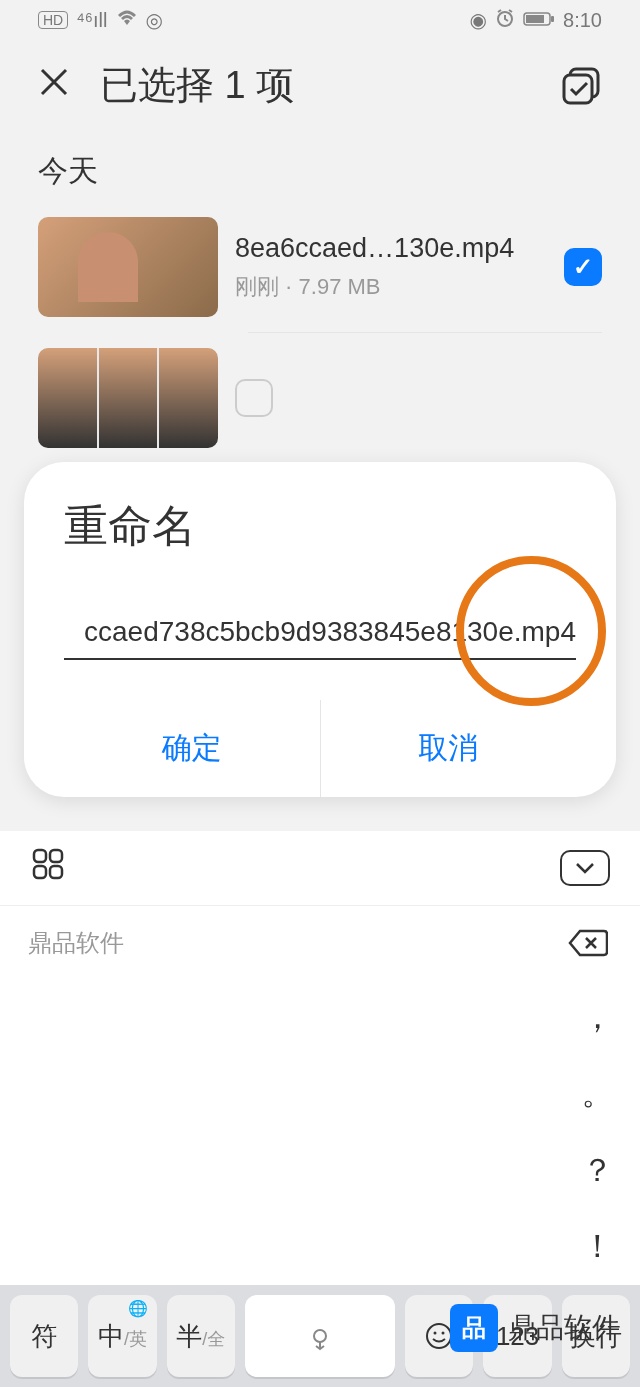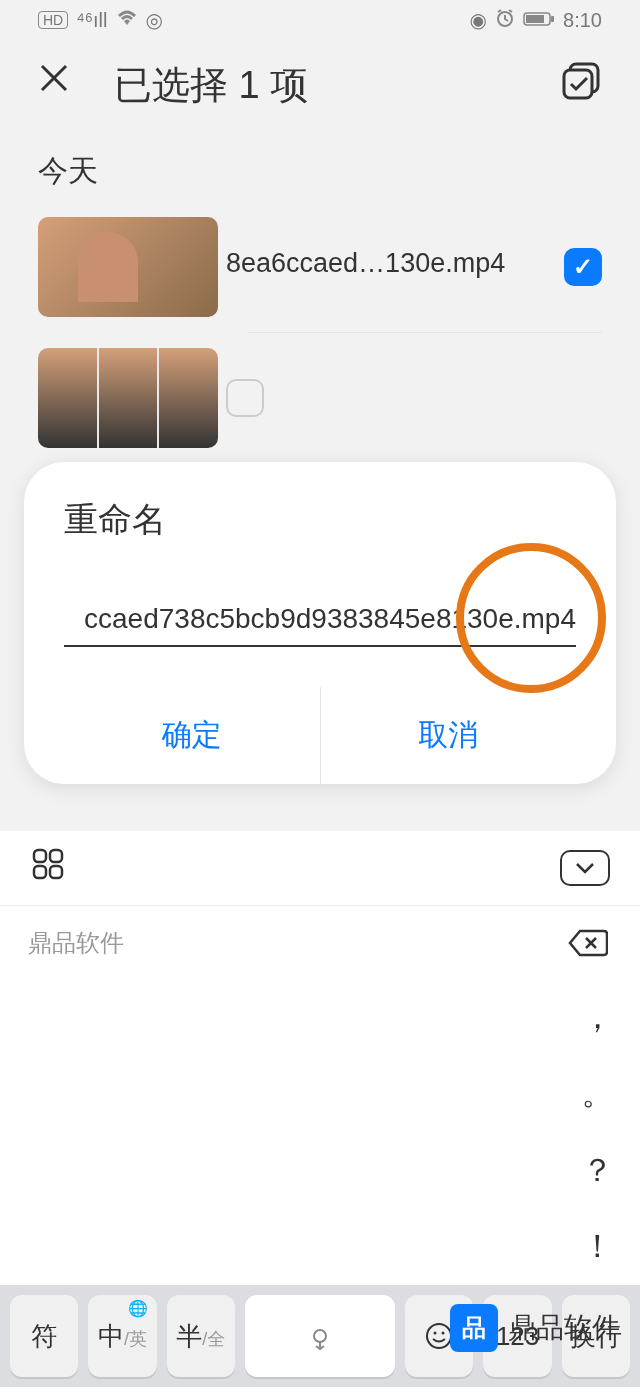--- a/index.html
+++ b/index.html
@@ -1,43 +1,43 @@
 <!DOCTYPE html>
 <html><head>
 <meta charset="utf-8">
 <style>
 * { margin: 0; padding: 0; box-sizing: border-box; font-family: -apple-system, sans-serif; }
 body { width: 640px; height: 1387px; background: #f2f2f2; position: relative; overflow: hidden; }
 
 .status-bar { height: 40px; display: flex; justify-content: space-between; align-items: center; padding: 0 38px; color: #787878; font-size: 20px; }
 .status-left, .status-right { display: flex; align-items: center; gap: 8px; }
 
-.header { display: flex; align-items: flex-start; padding: 20px 38px; gap: 44px; }
+.header { display: flex; align-items: center; padding: 20px 38px; gap: 30px; }
 .close-x { font-size: 38px; color: #333; font-weight: 300; }
 .header-title { font-size: 38px; color: #333; font-weight: 500; flex: 1; }
 .select-all { width: 42px; height: 42px; }
 
 .section-title { padding: 20px 38px 10px; font-size: 30px; color: #333; font-weight: 500; }
 
-.file-row { display: flex; align-items: center; padding: 15px 38px; gap: 8px; }
+.file-row { display: flex; align-items: center; padding: 15px 38px; gap: 17px; }
 .thumb { width: 180px; height: 100px; border-radius: 10px; background: #ddd; flex-shrink: 0; overflow: hidden; position: relative; }
 .thumb1 { background: linear-gradient(135deg, #d4a07a 0%, #8b6b4a 100%); }
 .thumb1::after { content: ''; position: absolute; top: 15px; left: 40px; width: 60px; height: 70px; background: #c89070; border-radius: 30px 30px 0 0; }
 .thumb2 { background: #e8e8e8; display: grid; grid-template-columns: 1fr 1fr 1fr; gap: 2px; }
 .thumb2 div { background: linear-gradient(180deg, #d4a07a 0%, #333 100%); }
 .file-info { flex: 1; min-width: 0; }
 .file-name { font-size: 27px; color: #333; margin-bottom: 8px; white-space: nowrap; overflow: hidden; text-overflow: ellipsis; }
 .file-meta { font-size: 22px; color: #999; }
 .checkbox { width: 38px; height: 38px; border-radius: 10px; border: 2px solid #ccc; flex-shrink: 0; }
 .checkbox.checked { background: #0a7aff; border-color: #0a7aff; display: flex; align-items: center; justify-content: center; }
 .checkbox.checked::after { content: '✓'; color: white; font-size: 24px; font-weight: bold; }
 .divider { height: 1px; background: #e5e5e5; margin-left: 248px; margin-right: 38px; }
 
 .dialog { position: absolute; top: 462px; left: 24px; right: 24px; background: #fff; border-radius: 40px; padding: 35px 40px 0; box-shadow: 0 4px 20px rgba(0,0,0,0.1); }
-.dialog-title { font-size: 34px; color: #333; font-weight: 500; margin-bottom: 50px; }
+.dialog-title { font-size: 44px; color: #333; font-weight: 500; margin-bottom: 50px; }
 .dialog-input-wrap { position: relative; margin-bottom: 40px; }
 .dialog-input { width: 100%; border: none; border-bottom: 2px solid #333; padding: 10px 0; font-size: 28px; color: #333; outline: none; background: transparent; text-align: right; }
 .highlight-circle { position: absolute; top: -50px; right: -30px; width: 150px; height: 150px; border: 8px solid #e77817; border-radius: 50%; pointer-events: none; }
 .dialog-buttons { display: flex; border-top: 0px solid #eee; }
 .dialog-btn { flex: 1; padding: 28px 0; text-align: center; font-size: 30px; color: #0a7aff; }
 .dialog-btn:first-child { border-right: 1px solid #e5e5e5; }
 
 .keyboard { position: absolute; bottom: 0; left: 0; right: 0; background: #fafafa; }
 .kb-top { display: flex; justify-content: space-between; align-items: center; padding: 15px 30px; background: #fff; border-bottom: 1px solid #eee; }
 .kb-grid-icon { font-size: 32px; color: #333; }
@@ -106,20 +106,21 @@
       </svg>
   </span>
 </div>
 
 <div class="section-title">今天</div>
 
 <div class="file-row">
   <div class="thumb thumb1"></div>
   <div class="file-info">
     <div class="file-name">8ea6ccaed…130e.mp4</div>
+    <div class="file-meta">刚刚 · 7.97 MB</div>
   </div>
   <div class="checkbox checked"></div>
 </div>
 <div class="divider"></div>
 
 <div class="file-row">
   <div class="thumb thumb2">
       <div></div>
       <div></div>
       <div></div>

